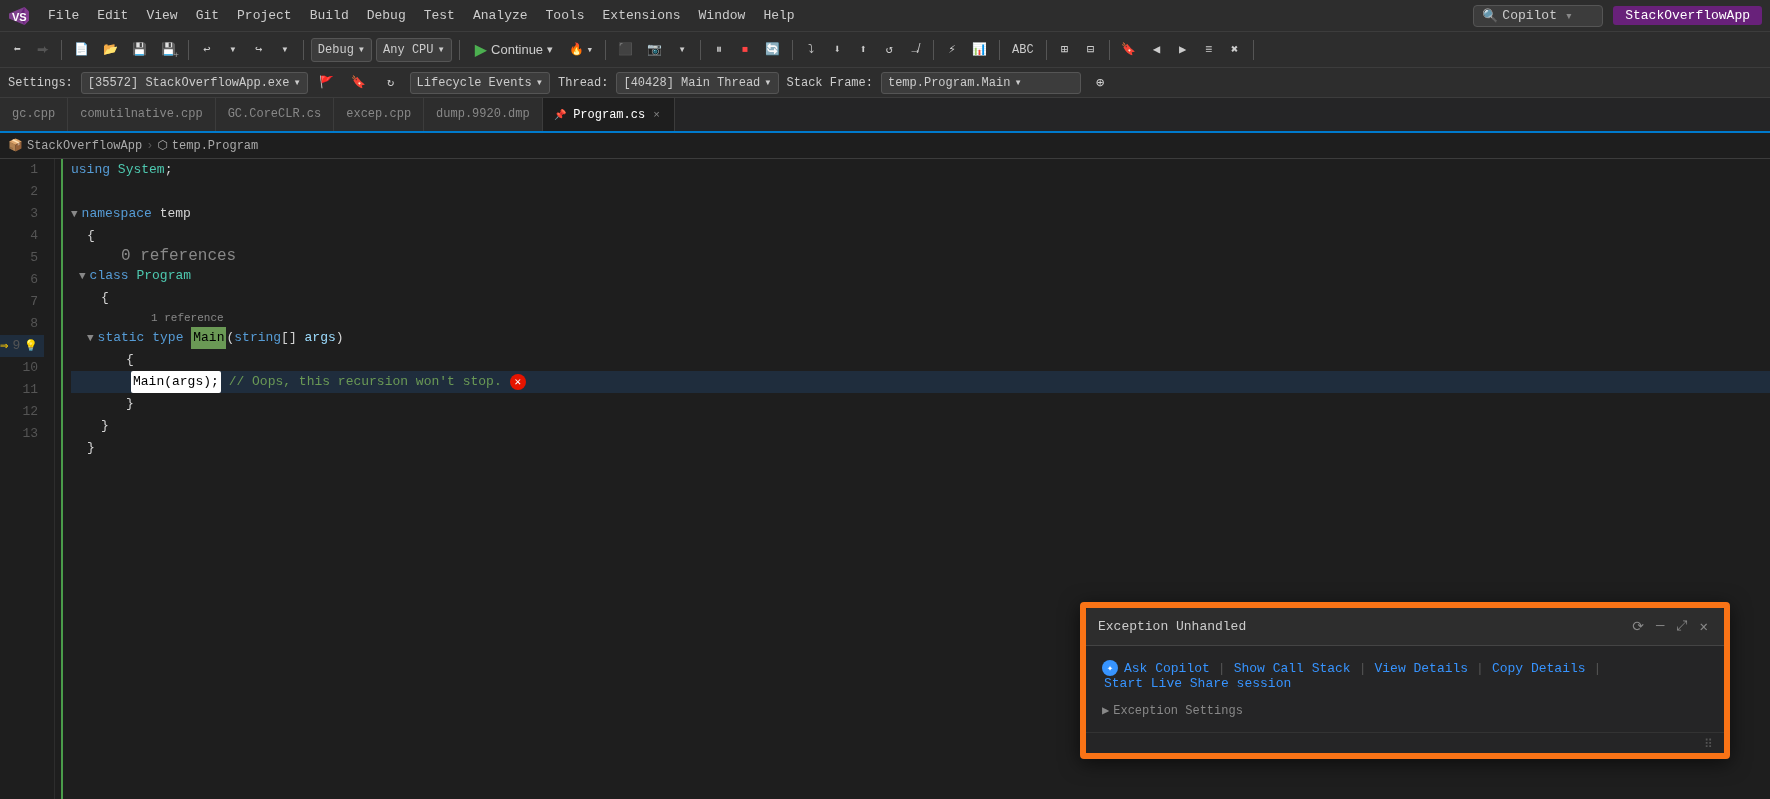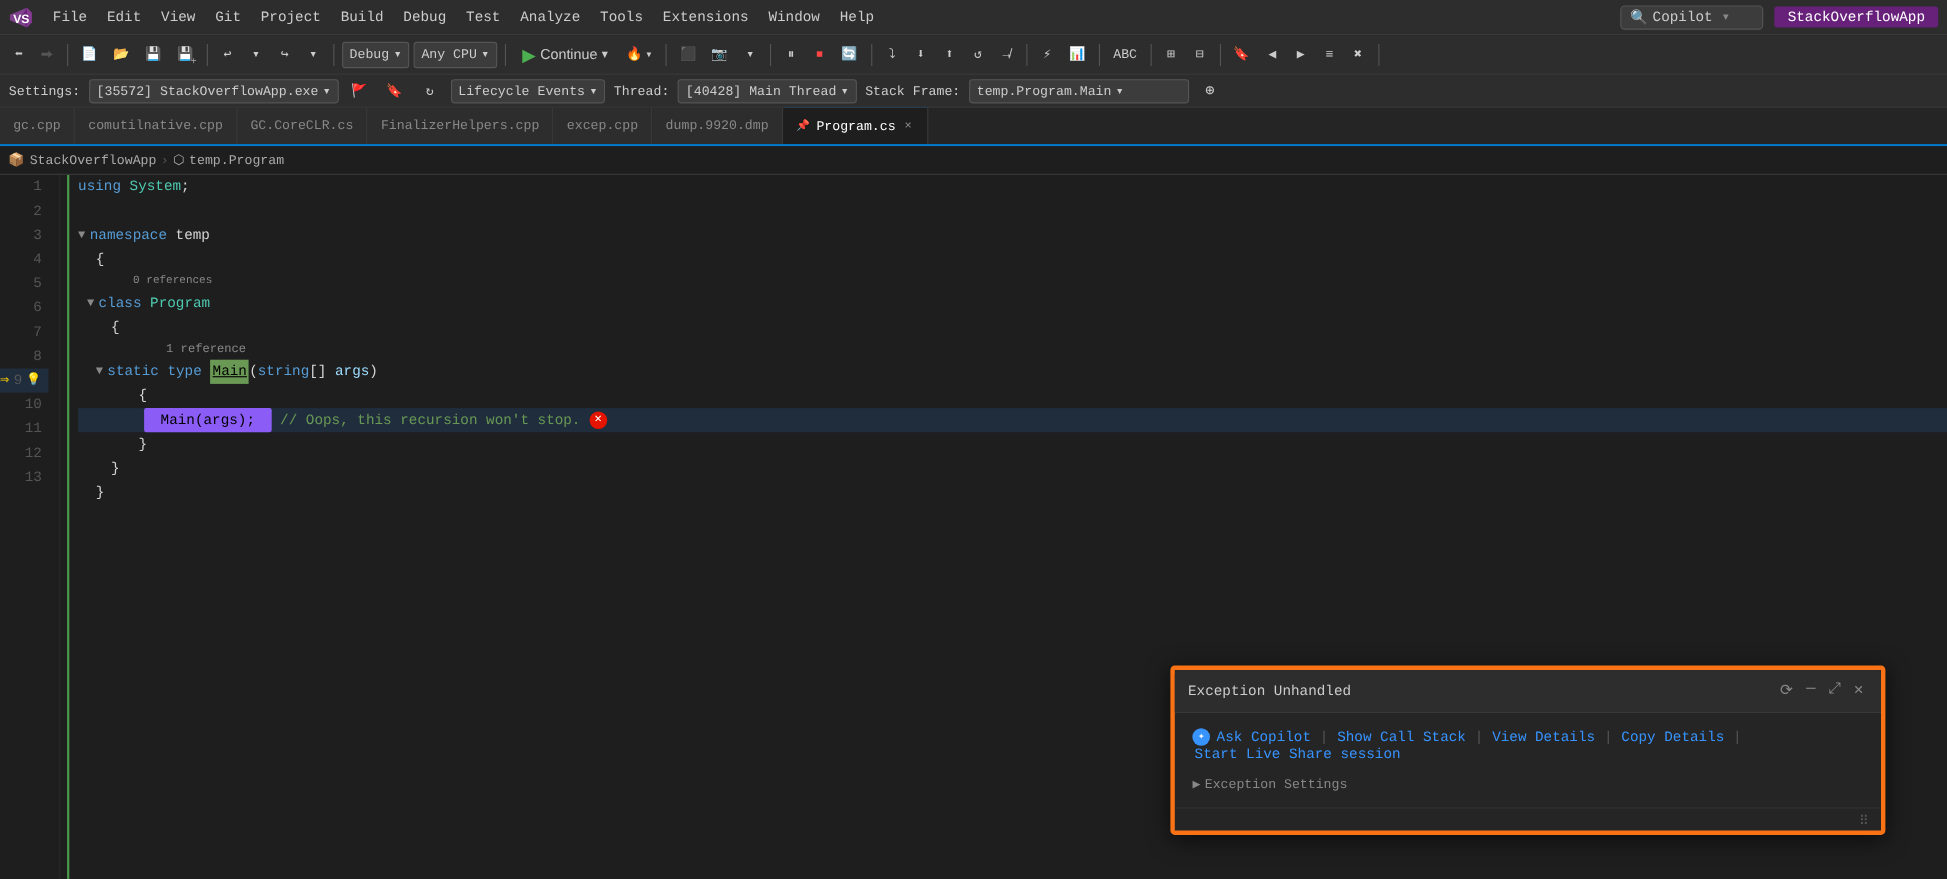--- a/index.html
+++ b/index.html
@@ -236,31 +236,31 @@
     }
     .code-line.current { background: #1f2d3d; }
 
     
     .kw { color: #569cd6; }
     .cls { color: #4ec9b0; }
     .cmt { color: #6a9955; }
     .punc { color: #d4d4d4; }
     .nm { color: #9cdcfe; }
     .type { color: #4ec9b0; }
-    .hl-green { background: #6a9955; color: #000; padding: 0 2px; border-radius: 0; text-decoration: underline; }
-    .hl-yellow { background: #8b5cf6; color: #000; padding: 0 15px; border-radius: 2px; }
+    .hl-green { background: #6a9955; color: #000; padding: 0 2px; border-radius: 0; }
+    .hl-yellow { background: #ffffff; color: #000; padding: 0 2px; border-radius: 2px; }
 
     
     .exception-popup {
       position: absolute;
-      right: 56px;
+      right: 40px;
       bottom: 40px;
       width: 650px;
       background: #252526;
-      border: 4px solid #f97316;
+      border: 6px solid #f97316;
       border-radius: 4px;
       box-shadow: 0 4px 20px rgba(0,0,0,0.6);
       z-index: 100;
     }
     .exception-header {
       display: flex;
       align-items: center;
       justify-content: space-between;
       padding: 8px 12px;
       background: #2d2d2d;
@@ -497,23 +497,20 @@
   <div class="tab">
     <span>gc.cpp</span>
   </div>
   <div class="tab">
     <span>comutilnative.cpp</span>
   </div>
   <div class="tab">
     <span>GC.CoreCLR.cs</span>
   </div>
   <div class="tab">
-    <span>FinalizerHelpers.cpp</span>
-  </div>
-  <div class="tab">
     <span>excep.cpp</span>
   </div>
   <div class="tab">
     <span>dump.9920.dmp</span>
   </div>
   <div class="tab active">
     <span style="font-size:10px;color:#aaa;">📌</span>
     <span>Program.cs</span>
     <span class="tab-close">×</span>
   </div>
@@ -593,21 +590,21 @@
         <span class="kw">namespace</span>
         <span> </span>
         <span style="color:#d4d4d4;">temp</span>
       </div>
 
       <div class="code-line">
         <span style="margin-left:16px;"></span>
         <span class="punc">{</span>
       </div>
 
-      <div style="height:18px; font-size:10px; color:#888; padding-left:50px; line-height:18px;">0 references</div>
+      <div style="height:18px; font-size:16px; color:#888; padding-left:50px; line-height:18px;">0 references</div>
       <div class="code-line">
         <span style="margin-left:8px;"></span>
         <span style="color:#888;font-size:11px;margin-right:4px;">▼</span>
         <span class="kw">class</span>
         <span> </span>
         <span class="cls">Program</span>
       </div>
 
       <div class="code-line">
         <span style="margin-left:30px;"></span>

